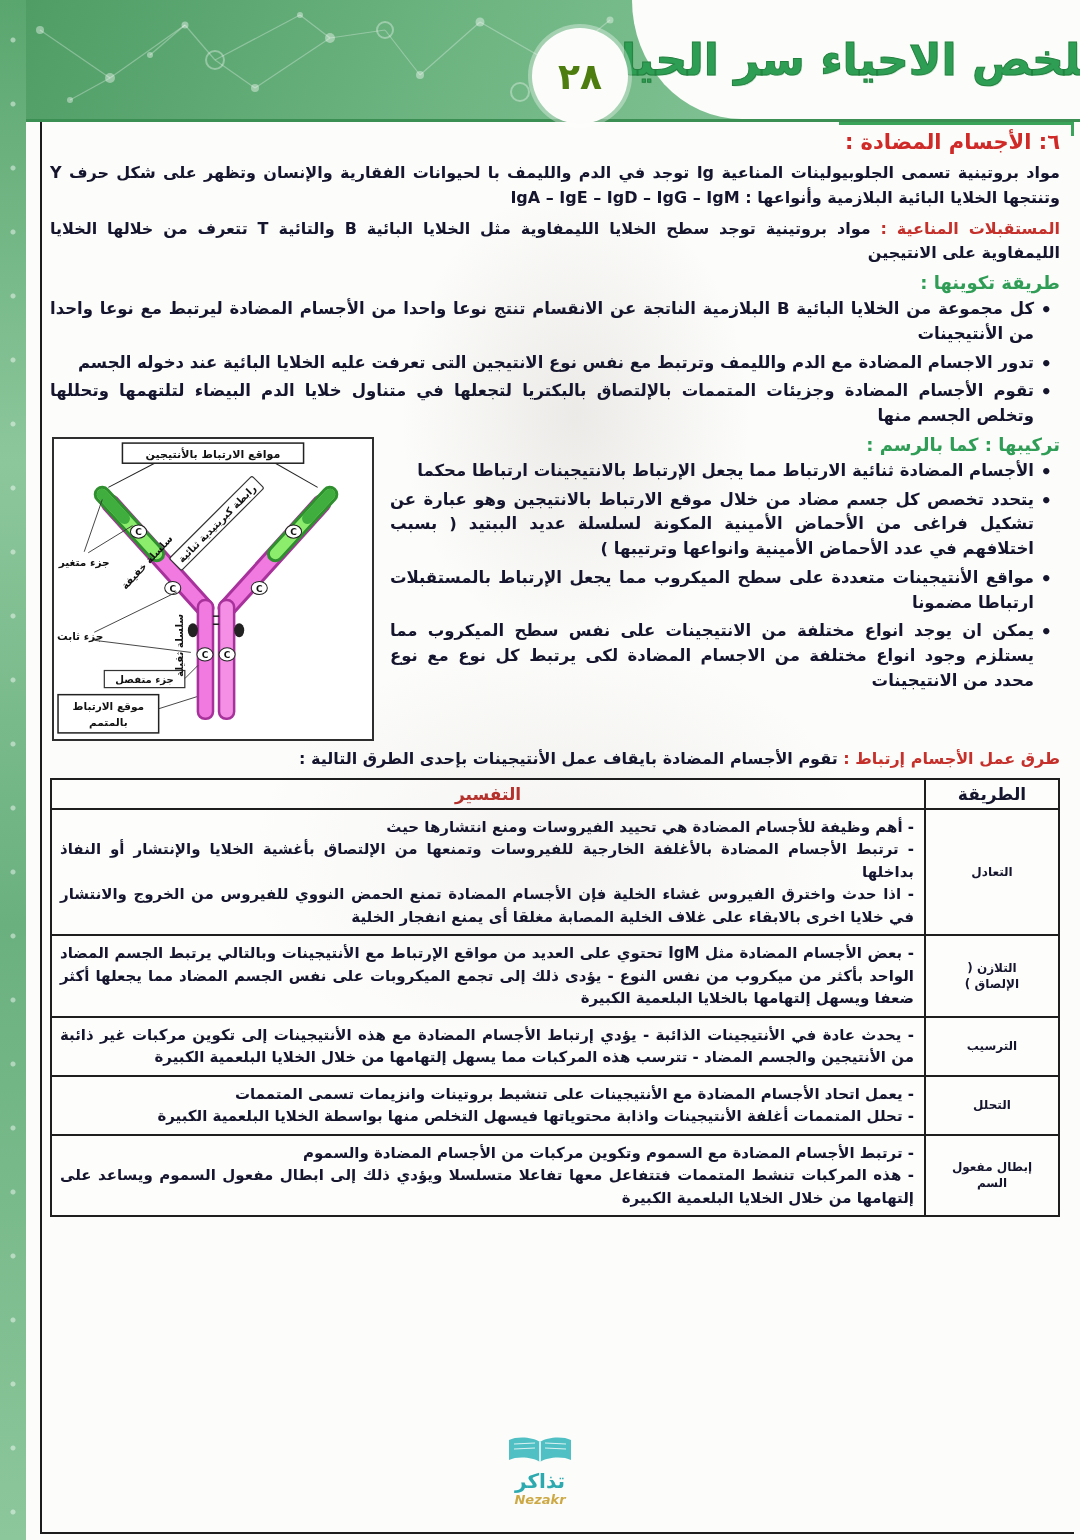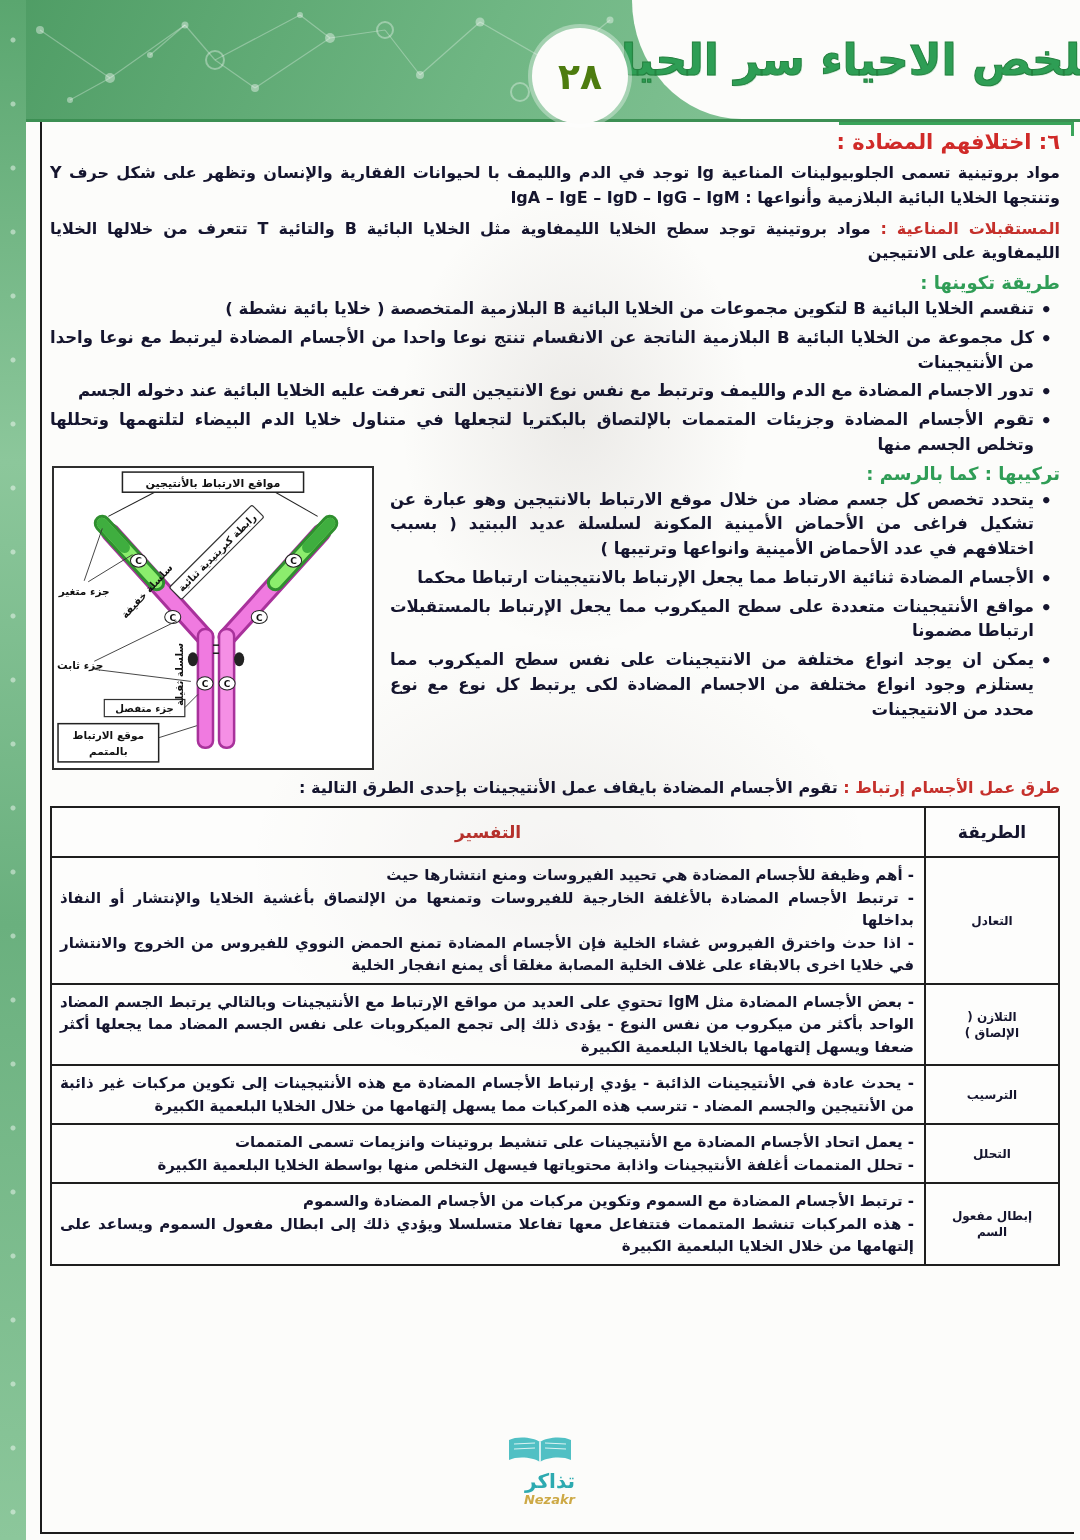--- a/index.html
+++ b/index.html
@@ -60,31 +60,31 @@
   ul.bullets li::before { content:"•"; position:absolute; right:8px; top:-1px; font-size:18px; color:#15152e; }
 
   .diagram { float:left; width:322px; height:304px; border:2px solid #2e2e2e; background:#fff;
     margin:4px 16px 6px 2px; }
   .diagram svg text { font-family:"DejaVu Sans","Liberation Sans",sans-serif; font-weight:bold; fill:#111; }
 
   .methods-intro { clear:both; margin-top:4px; }
 
   table.methods { width:100%; border-collapse:collapse; margin-top:5px; direction:rtl; background:rgba(255,255,255,.35); }
   table.methods th, table.methods td { border:2px solid #1e1e1e; }
-  table.methods th { height:30px; font-size:17px; font-weight:bold; padding:14px; }
+  table.methods th { height:30px; font-size:17px; font-weight:bold; padding:4px; }
   th.expl-h { color:#b5312c; }
   th.method-h { color:#15152e; width:134px; }
   td.method { width:134px; text-align:center; vertical-align:middle; font-size:12px; font-weight:bold;
     color:#15152e; padding:20px; line-height:1.35; }
   td.expl { padding:6px 10px 6px 8px; vertical-align:middle; }
   td.expl div { font-size:15px; font-weight:bold; color:#15152e; line-height:1.5; text-align:justify; }
 
   
   .wm { position:absolute; left:50%; top:1436px; transform:translateX(-50%); z-index:4;
-    text-align:right; opacity:.9; pointer-events:none; }
+    text-align:center; opacity:.9; pointer-events:none; }
   .wm-ar { font-size:20px; font-weight:bold; color:#17a2a8; line-height:1.1; }
   .wm-en { font-size:13px; font-style:italic; font-weight:bold; color:#c9a133; }
 </style>
 </head>
 <body>
 
 <div class="page">
 
   <div class="ghost"></div>
 
@@ -132,33 +132,32 @@
     <div class="page-num">
       <span>٢٨</span>
     </div>
   </div>
 
   <div class="side-bar"></div>
 
   <div class="content">
     <div class="corner-mark"></div>
 
-    <h2 class="sec-title">٦: اختلافهم المضادة :</h2>
+    <h2 class="sec-title">٦: الأجسام المضادة :</h2>
 
     <p class="para">
       <span>مواد بروتينية تسمى الجلوبيولينات المناعية Ig توجد في الدم والليمف با لحيوانات الفقارية والإنسان وتظهر على شكل حرف Y وتنتجها الخلايا البائية البلازمية وأنواعها : IgA – IgE – IgD – IgG – IgM</span>
     </p>
     <p class="para">
       <span class="lead-red">المستقبلات المناعية :</span>
       <span>مواد بروتينية توجد سطح الخلايا الليمفاوية مثل الخلايا البائية B والتائية T تتعرف من خلالها الخلايا الليمفاوية على الانتيجين</span>
     </p>
 
     <h3 class="green-head">طريقة تكوينها :</h3>
     <ul class="bullets">
-      <li>تنقسم الخلايا البائية B لتكوين مجموعات من الخلايا البائية B البلازمية المتخصصة ( خلايا بائية نشطة )</li>
       <li>كل مجموعة من الخلايا البائية B البلازمية الناتجة عن الانقسام تنتج نوعا واحدا من الأجسام المضادة ليرتبط مع نوعا واحدا من الأنتيجينات</li>
       <li>تدور الاجسام المضادة مع الدم والليمف وترتبط مع نفس نوع الانتيجين التى تعرفت عليه الخلايا البائية عند دخوله الجسم</li>
       <li>تقوم الأجسام المضادة وجزيئات المتممات بالإلتصاق بالبكتريا لتجعلها في متناول خلايا الدم البيضاء لتلتهمها وتحللها وتخلص الجسم منها</li>
     </ul>
 
     <div class="diagram">
       <svg width="318" height="300" viewBox="0 0 316 298">
 
         <line x1="100" y1="24" x2="54" y2="48" stroke="#222" stroke-width="1"></line>
         <line x1="220" y1="24" x2="262" y2="48" stroke="#222" stroke-width="1"></line>
@@ -228,22 +227,22 @@
 
         <rect x="4" y="254" width="100" height="38" fill="#fff" stroke="#222" stroke-width="1.5"></rect>
         <line x1="104" y1="268" x2="142" y2="256" stroke="#333" stroke-width="0.9"></line>
         <text x="54" y="269" text-anchor="middle" font-size="10.5">موقع الارتباط</text>
         <text x="54" y="285" text-anchor="middle" font-size="10.5">بالمتمم</text>
       </svg>
     </div>
 
     <h3 class="green-head">تركيبها :  كما بالرسم :</h3>
     <ul class="bullets">
+      <li>الأجسام المضادة ثنائية الارتباط مما يجعل الإرتباط بالانتيجينات ارتباطا محكما</li>
       <li>يتحدد تخصص كل جسم مضاد من خلال موقع الارتباط بالانتيجين وهو عبارة عن تشكيل فراغى من الأحماض الأمينية المكونة لسلسلة عديد الببتيد ( بسبب اختلافهم في عدد الأحماض الأمينية وانواعها وترتيبها )</li>
-      <li>الأجسام المضادة ثنائية الارتباط مما يجعل الإرتباط بالانتيجينات ارتباطا محكما</li>
       <li>مواقع الأنتيجينات متعددة على سطح الميكروب مما يجعل الإرتباط بالمستقبلات ارتباطا مضمونا</li>
       <li>يمكن ان يوجد انواع مختلفة من الانتيجينات على نفس سطح الميكروب مما يستلزم وجود انواع مختلفة من الاجسام المضادة لكى يرتبط كل نوع مع نوع محدد من الانتيجينات</li>
     </ul>
 
     <p class="para methods-intro">
       <span class="lead-red">طرق عمل الأجسام إرتباط :</span>
       <span>تقوم الأجسام المضادة بايقاف عمل الأنتيجينات بإحدى الطرق التالية :</span>
     </p>
 
     <table class="methods">

